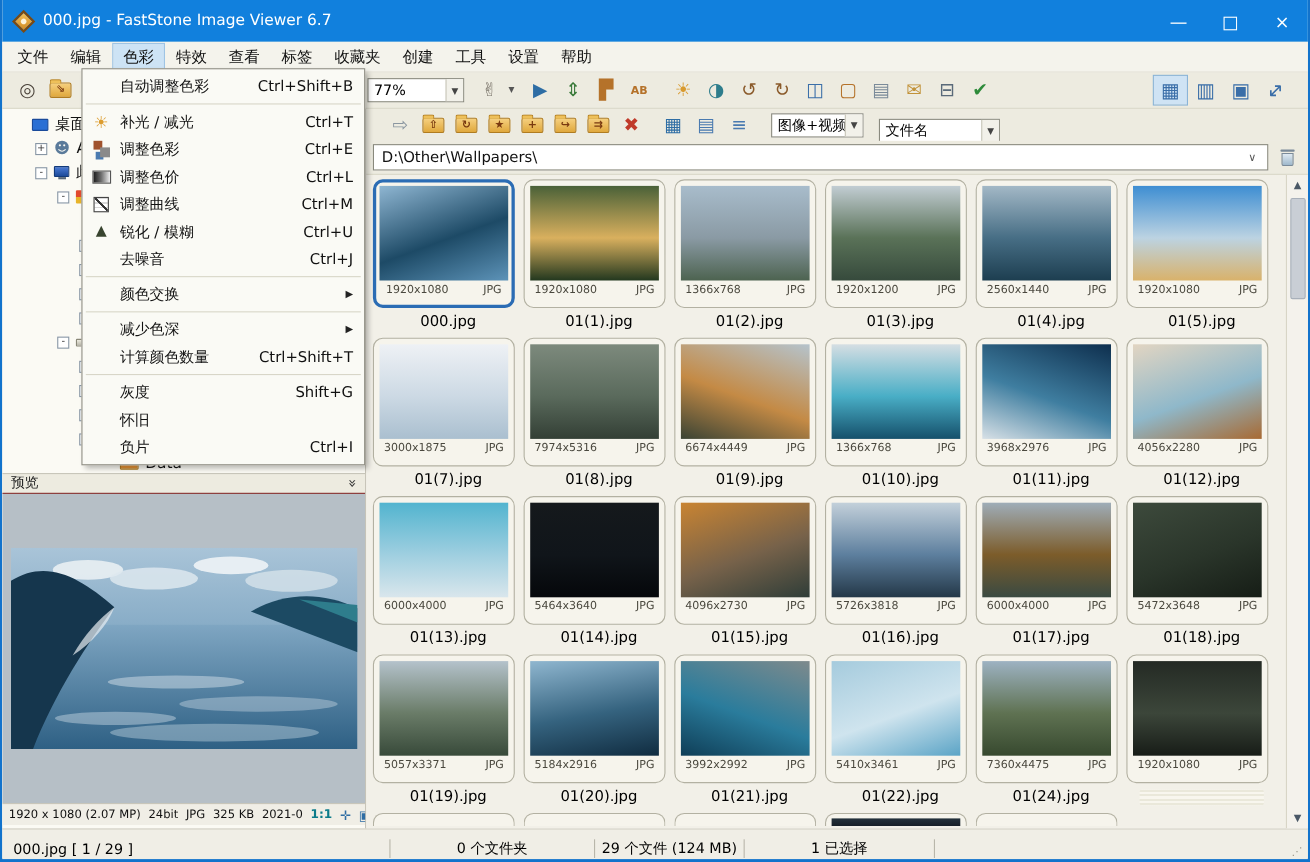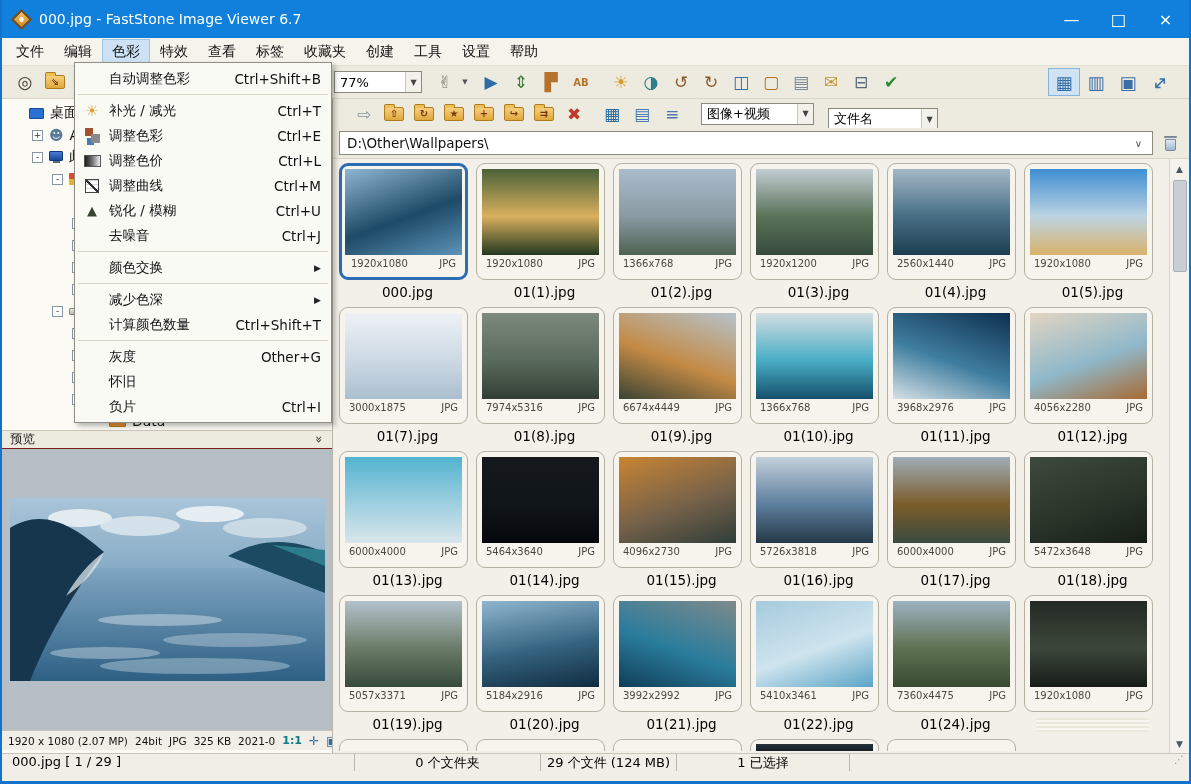--- a/index.html
+++ b/index.html
@@ -81,21 +81,21 @@
   .tlabel{text-align:center;font-size:13.5px;margin-top:4px;height:18px;color:#000;}
   .tlabel.loading{background:repeating-linear-gradient(0deg,#eae8da 0 2px,#f8f6ee 2px 4px);margin:6px 12px 0;height:14px;border-radius:2px;}
   .partial{display:flex;}
   .pcell{width:129px;height:12px;border:1px solid #b3b1a2;border-bottom:none;border-radius:9px 9px 0 0;background:#f6f4ec;overflow:hidden;}
   .pcell .pimg{margin:4px auto 0;width:117px;height:8px;}
   .vscroll{width:20px;background:#f4f2ec;border-left:1px solid #d8d5c6;display:flex;flex-direction:column;align-items:center;flex:0 0 auto;}
   .sc-btn{width:20px;height:19px;display:flex;align-items:center;justify-content:center;font-size:9px;color:#4a5866;}
   .sc-thumb{width:14px;height:92px;background:#c9ced5;border:1px solid #a8b0ba;border-radius:2px;margin-top:2px;}
   .sc-track{flex:1;}
   
-  .statusbar{height:27px;background:#f0eee6;border-top:1px solid #c8c6ba;display:flex;align-items:flex-start;font-size:13px;color:#000;}
+  .statusbar{height:27px;background:#f0eee6;border-top:1px solid #c8c6ba;display:flex;align-items:flex-end;font-size:13px;color:#000;}
   .sb-left{width:352px;padding-left:10px;}
   .sb-sep{width:1px;height:17px;background:#b8b6aa;flex:0 0 auto;}
   .sb-c2{width:185px;text-align:center;}
   .sb-c3{width:135px;text-align:center;white-space:nowrap;}
   .sb-c4{width:172px;text-align:center;}
   .grip{margin-left:auto;margin-right:4px;color:#9a978a;font-size:10px;letter-spacing:1px;}
   
   .menupop{position:absolute;left:72px;top:62px;width:258px;background:#fafaf5;border:1px solid #8f8e84;
     box-shadow:3px 3px 5px rgba(0,0,0,.28);padding:3px 0;z-index:50;}
   .mi{height:25px;display:flex;align-items:center;font-size:13.5px;color:#111;padding-right:10px;}
@@ -330,21 +330,21 @@
           </span>
           <span class="tb-fold">
             <span class="fg">⇉</span>
           </span>
           <span class="tb-ic" style="color: rgb(192, 58, 42);">✖</span>
           <span style="width: 8px; flex: 0 0 auto;"></span>
           <span class="tb-ic" style="color: rgb(46, 109, 164);">▦</span>
           <span class="tb-ic" style="color: rgb(74, 122, 176);">▤</span>
           <span class="tb-ic" style="color: rgb(74, 122, 176);">≡</span>
           <span style="width: 14px; flex: 0 0 auto;"></span>
-          <span class="combo" style="width: 113px;">
+          <span class="combo" style="width: 84px;">
             <span class="cv">图像+视频</span>
             <span class="cd">▼</span>
           </span>
           <span style="width: 14px; flex: 0 0 auto;"></span>
           <span class="combo" style="width: 110px; margin-top: 11px;">
             <span class="cv">文件名</span>
             <span class="cd">▼</span>
           </span>
         </div>
       <div class="addrbar">
@@ -701,21 +701,21 @@
       </div>
       <div class="mi">
         <span class="mi-ic"></span>
         <span class="mi-label">计算颜色数量</span>
         <span class="mi-sc">Ctrl+Shift+T</span>
       </div>
       <div class="msep"></div>
       <div class="mi">
         <span class="mi-ic"></span>
         <span class="mi-label">灰度</span>
-        <span class="mi-sc">Other+G</span>
+        <span class="mi-sc">Shift+G</span>
       </div>
       <div class="mi">
         <span class="mi-ic"></span>
         <span class="mi-label">怀旧</span>
       </div>
       <div class="mi">
         <span class="mi-ic"></span>
         <span class="mi-label">负片</span>
         <span class="mi-sc">Ctrl+I</span>
       </div>

